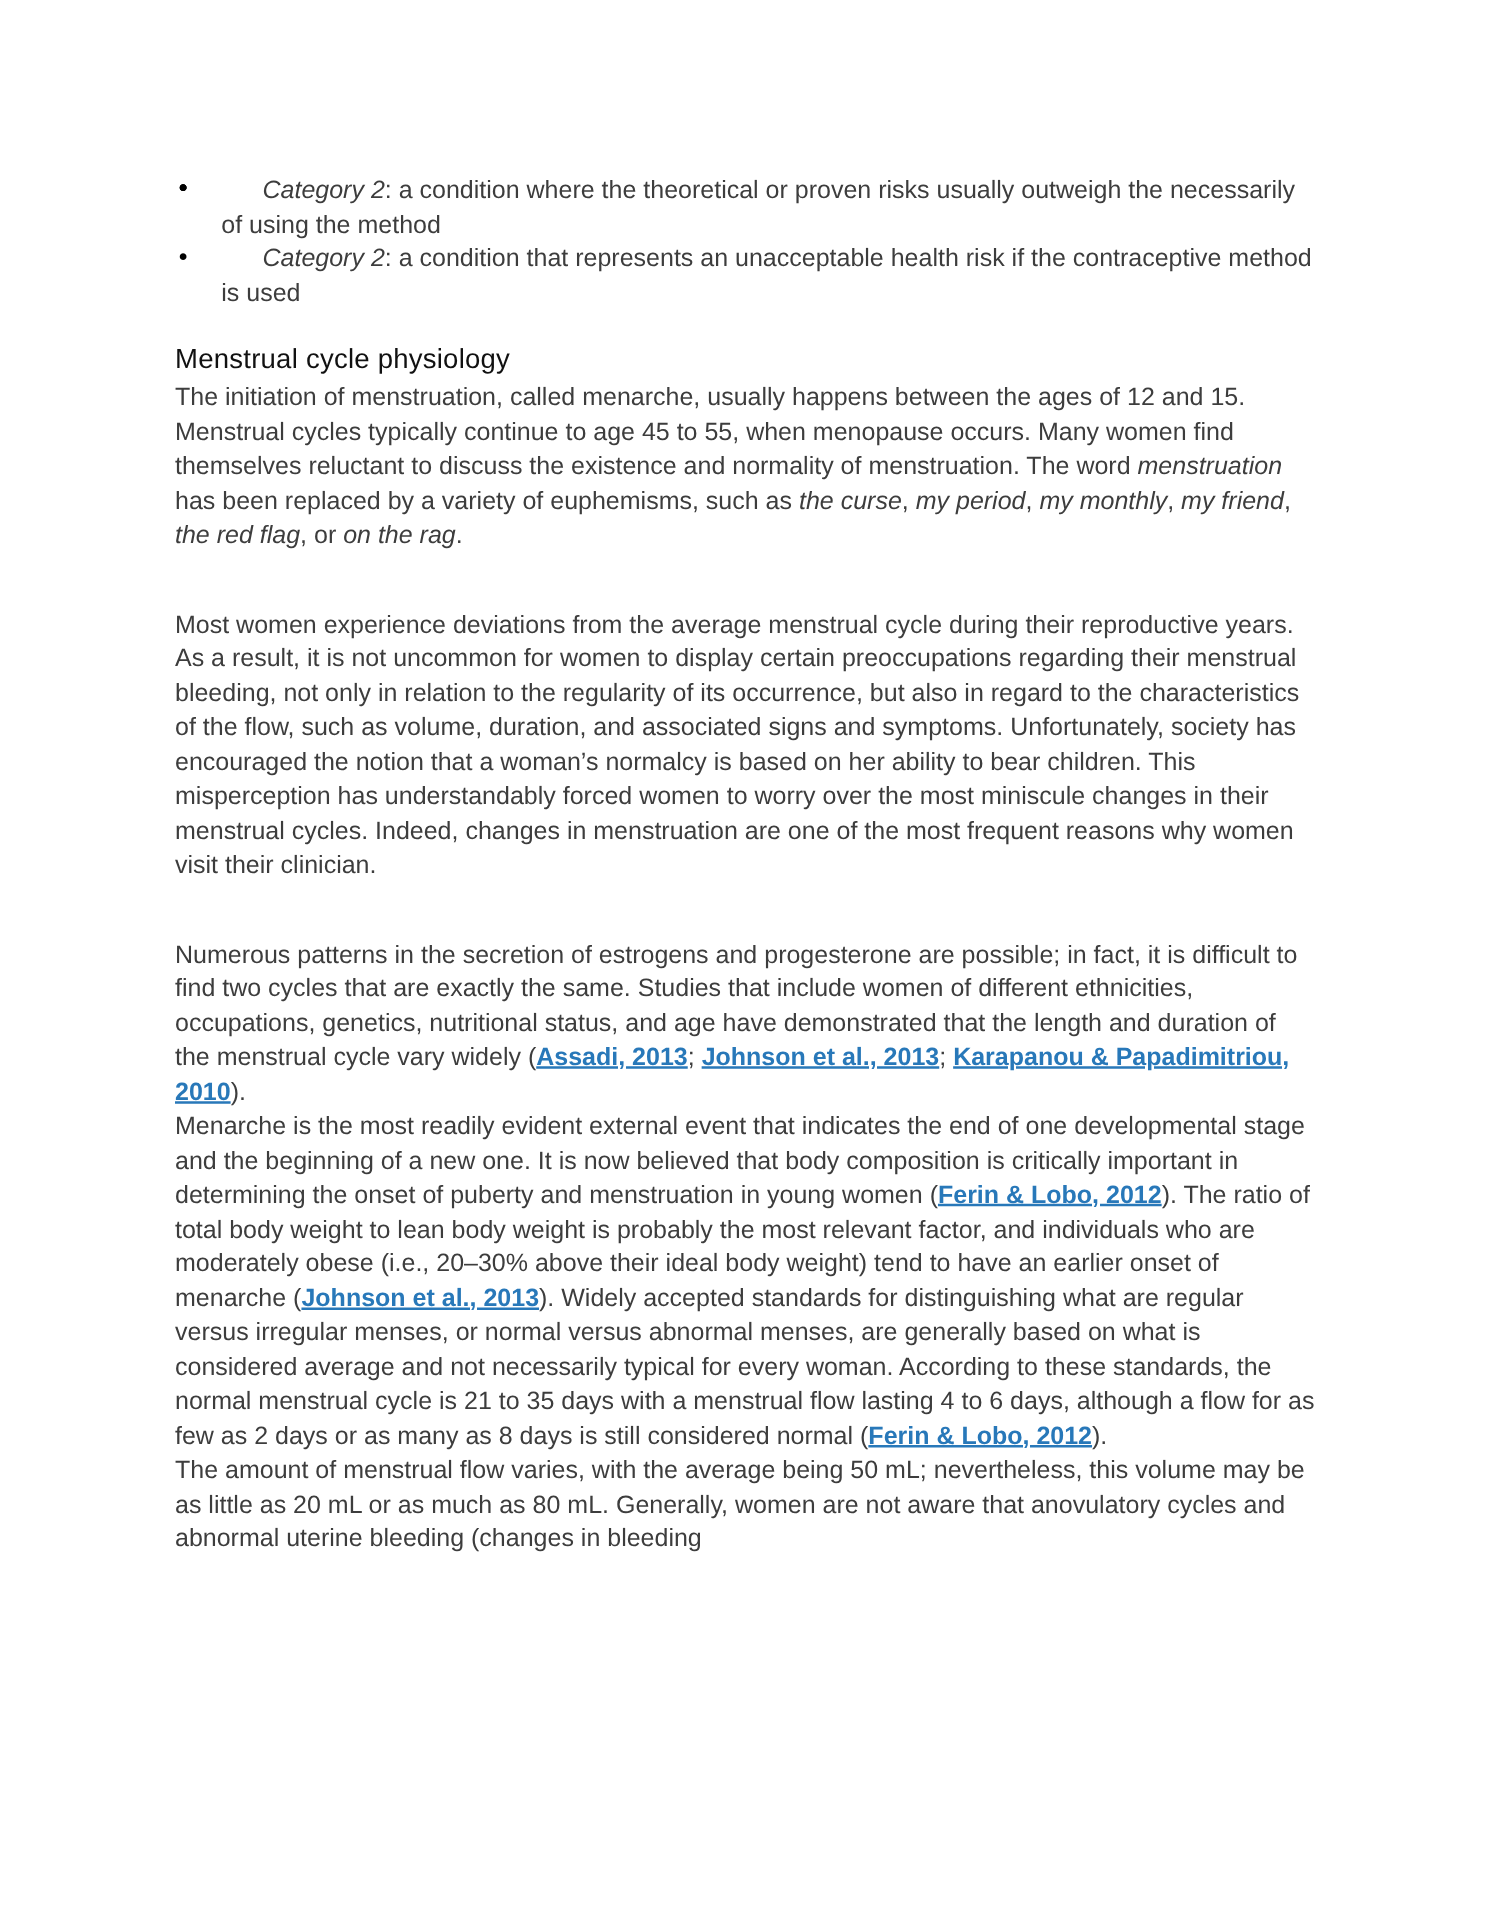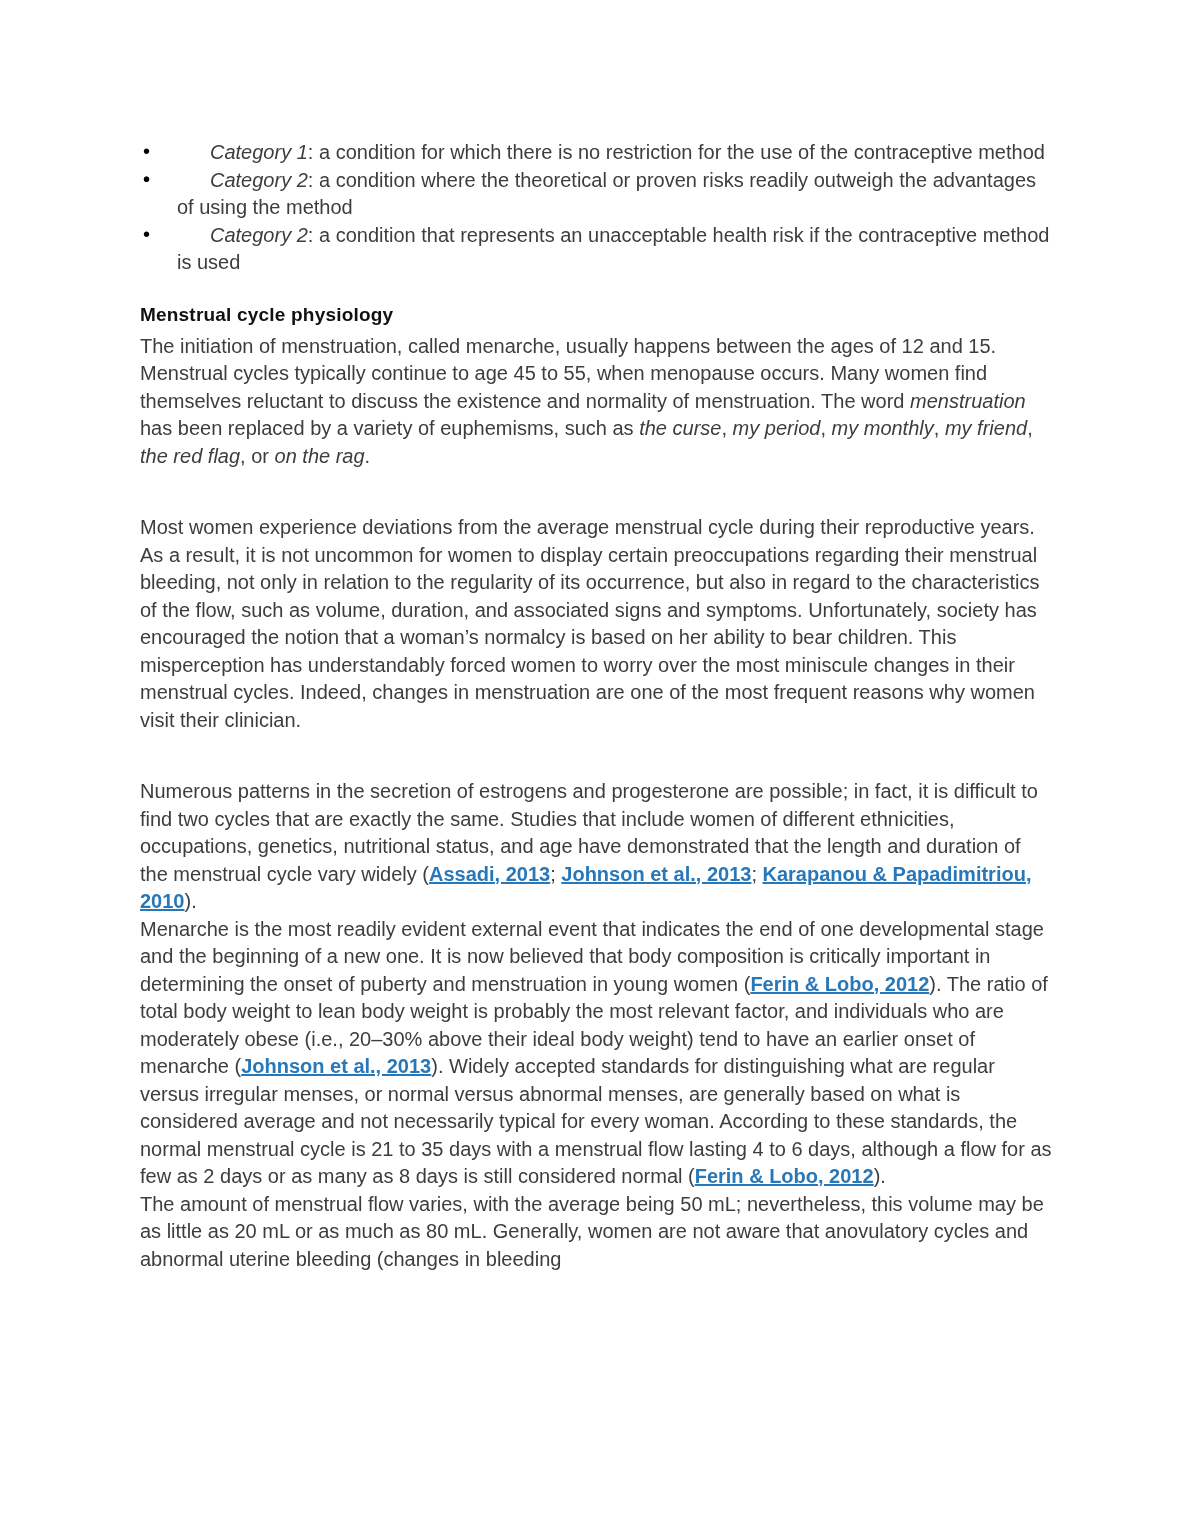--- a/index.html
+++ b/index.html
@@ -35,24 +35,24 @@
   }
   .marker {
     position: absolute;
     left: 3px;
     top: -1px;
     text-indent: 0;
     font-size: 20px;
     color: #000000;
   }
   h2.heading {
-    font-size: 19px;
+    font-size: 22px;
     line-height: 30px;
     margin: 23px 0 3px 0;
-    font-weight: 700;
+    font-weight: 400;
     color: var(--c-heading, #111111);
     letter-spacing: 0.2px;
   }
   .para {
     margin: 0;
   }
   .para.gap {
     margin-top: 44px;
   }
   .it {
@@ -63,23 +63,23 @@
     font-weight: 700;
     text-decoration: underline;
     cursor: pointer;
   }
 </style>
 </head>
 <body>
 
 <div class="content">
   <ul class="bullets">
-      <li><span class="marker">•</span><span><span class="it">Category 1</span><span class="rg">: a condition for which there is no restriction for the use of the contraceptive method</span></span></li>
       <li><span class="marker">•</span></li>
-      <li><span class="marker">•</span><span><span class="it">Category 2</span><span class="rg">: a condition where the theoretical or proven risks readily outweigh the advantages of using the method</span></span></li>
+      <li><span class="marker">•</span></li>
+      <li><span class="marker">•</span><span><span class="it">Category 2</span><span class="rg">: a condition where the theoretical or proven risks usually outweigh the necessarily of using the method</span></span></li>
       <li><span class="marker">•</span><span><span class="it">Category 2</span><span class="rg">: a condition that represents an unacceptable health risk if the contraceptive method is used</span></span></li>
     </ul>
 
   <h2 class="heading">Menstrual cycle physiology</h2>
 
   <p class="para"><span class="rg">The initiation of menstruation, called menarche, usually happens between the ages of 12 and 15. Menstrual cycles typically continue to age 45 to 55, when menopause occurs. Many women find themselves reluctant to discuss the existence and normality of menstruation. The word </span><span class="it">menstruation</span><span class="rg"> has been replaced by a variety of euphemisms, such as </span><span class="it">the curse</span><span class="rg">, </span><span class="it">my period</span><span class="rg">, </span><span class="it">my monthly</span><span class="rg">, </span><span class="it">my friend</span><span class="rg">, </span><span class="it">the red flag</span><span class="rg">, or </span><span class="it">on the rag</span><span class="rg">.</span></p>
   <p class="para gap"><span class="rg">Most women experience deviations from the average menstrual cycle during their reproductive years. As a result, it is not uncommon for women to display certain preoccupations regarding their menstrual bleeding, not only in relation to the regularity of its occurrence, but also in regard to the characteristics of the flow, such as volume, duration, and associated signs and symptoms. Unfortunately, society has encouraged the notion that a woman’s normalcy is based on her ability to bear children. This misperception has understandably forced women to worry over the most miniscule changes in their menstrual cycles. Indeed, changes in menstruation are one of the most frequent reasons why women visit their clinician.</span></p>
   <p class="para gap"><span class="rg">Numerous patterns in the secretion of estrogens and progesterone are possible; in fact, it is difficult to find two cycles that are exactly the same. Studies that include women of different ethnicities, occupations, genetics, nutritional status, and age have demonstrated that the length and duration of the menstrual cycle vary widely (</span><a class="link" href="#">Assadi, 2013</a><span class="rg">; </span><a class="link" href="#">Johnson et al., 2013</a><span class="rg">; </span><a class="link" href="#">Karapanou &amp; Papadimitriou, 2010</a><span class="rg">).</span></p>
   <p class="para"><span class="rg">Menarche is the most readily evident external event that indicates the end of one developmental stage and the beginning of a new one. It is now believed that body composition is critically important in determining the onset of puberty and menstruation in young women (</span><a class="link" href="#">Ferin &amp; Lobo, 2012</a><span class="rg">). The ratio of total body weight to lean body weight is probably the most relevant factor, and individuals who are moderately obese (i.e., 20–30% above their ideal body weight) tend to have an earlier onset of menarche (</span><a class="link" href="#">Johnson et al., 2013</a><span class="rg">). Widely accepted standards for distinguishing what are regular versus irregular menses, or normal versus abnormal menses, are generally based on what is considered average and not necessarily typical for every woman. According to these standards, the normal menstrual cycle is 21 to 35 days with a menstrual flow lasting 4 to 6 days, although a flow for as few as 2 days or as many as 8 days is still considered normal (</span><a class="link" href="#">Ferin &amp; Lobo, 2012</a><span class="rg">).</span></p>
   <p class="para"><span class="rg">The amount of menstrual flow varies, with the average being 50 mL; nevertheless, this volume may be as little as 20 mL or as much as 80 mL. Generally, women are not aware that anovulatory cycles and abnormal uterine bleeding (changes in bleeding</span></p>

